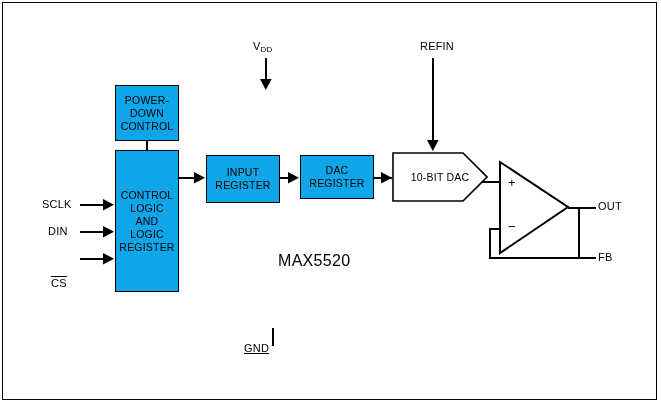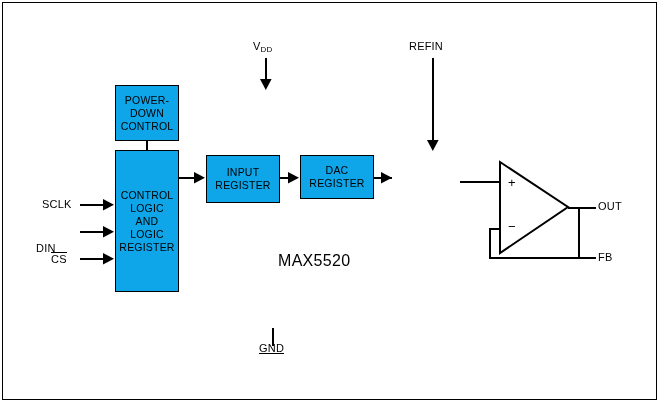--- a/index.html
+++ b/index.html
@@ -101,20 +101,21 @@
   }
   .sub {
     font-size: 8px;
     vertical-align: -2px;
   }
   .ovl {
     border-top: 1.3px solid #000;
     padding-top: 0px;
     display: inline-block;
     line-height: 12px;
+    margin-top: 24px;
   }
   svg.arrowlayer {
     position: absolute;
     left: 0; top: 0;
     width: 661px; height: 404px;
     pointer-events: none;
   }
 </style>
 </head>
 <body>
@@ -170,20 +171,26 @@
   <div class="blk" id="input-reg">
     <span>INPUT</span>
     <span>REGISTER</span>
   </div>
 
   <div class="blk" id="dac-reg">
     <span>DAC</span>
     <span>REGISTER</span>
   </div>
 
+  <div id="dac10">
+    <svg width="96" height="50" viewBox="0 0 96 50">
+      <polygon points="1,1 71,1 95,25 71,49 1,49" fill="#ffffff" stroke="#000000" stroke-width="1.6"></polygon>
+    </svg>
+    <div class="lbl">10-BIT DAC</div>
+  </div>
 
   <div id="opamp">
     <svg width="72" height="96" viewBox="0 0 72 96">
       <polygon points="2,2 70,47 2,93" fill="#ffffff" stroke="#000000" stroke-width="2"></polygon>
     </svg>
   </div>
   <div class="opsign" id="op-plus">+</div>
   <div class="opsign" id="op-minus">−</div>
 
   <div class="chipname">MAX5520</div>
@@ -205,23 +212,23 @@
     <polygon points="299,177.8 288,172 288,183.6" fill="#000000"></polygon>
 
     <polygon points="392,177.8 381,172 381,183.6" fill="#000000"></polygon>
 
     <circle cx="146" cy="151" r="0" fill="#000000"></circle>
   </svg>
 
   <div class="lbl-text" style="left:253px; top:40px;">
     <span>V</span><span class="sub">DD</span>
   </div>
-  <div class="lbl-text" style="left:409px; top:40px;">REFIN</div>
-  <div class="lbl-text" style="left:259px; top:342px;text-decoration:underline;">GND</div>
+  <div class="lbl-text" style="left:420px; top:40px;">REFIN</div>
+  <div class="lbl-text" style="left:244px; top:342px;text-decoration:underline;">GND</div>
   <div class="lbl-text" style="left:42px; top:198px;">SCLK</div>
-  <div class="lbl-text" style="left:36px; top:225px;margin-top:17px;">DIN</div>
+  <div class="lbl-text" style="left:48px; top:225px;">DIN</div>
   <div class="lbl-text" style="left:51px; top:252px;">
     <span class="ovl">CS</span>
   </div>
   <div class="lbl-text" style="left:598px; top:200px;">OUT</div>
   <div class="lbl-text" style="left:598px; top:251px;">FB</div>
 
 </div>
 
 </body></html>

